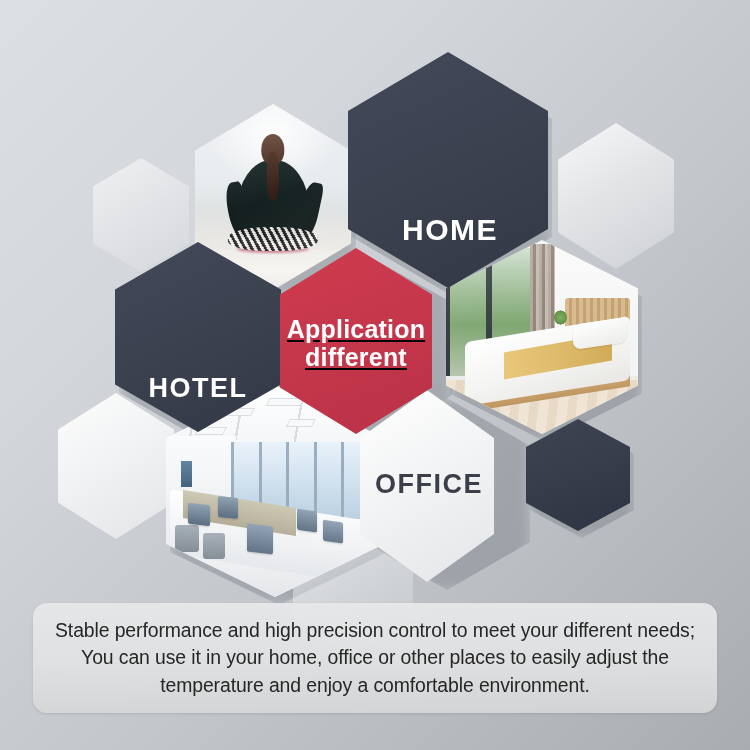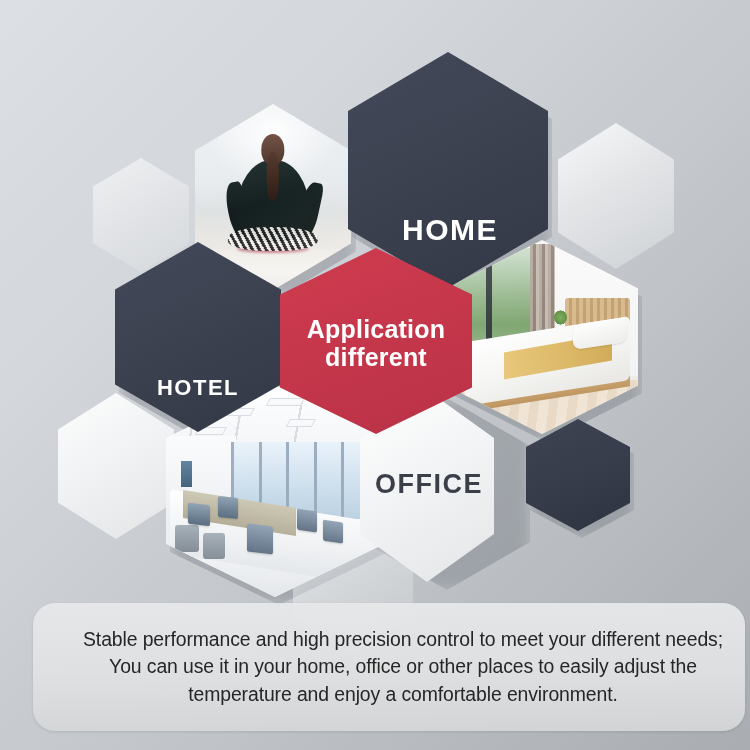--- a/index.html
+++ b/index.html
@@ -73,21 +73,21 @@
     pointer-events: none;
   }
   .label-light { color: #ffffff; }
   .label-dark  { color: #3a3f4a; }
 
   #label-home {
     font-size: 30px;
     transform: translate(2px, 60px);
   }
   #label-hotel {
-    font-size: 22px;
+    font-size: 27px;
     transform: translate(0px, 38px);
     margin-top: 27px;
   }
   #label-office {
     font-size: 27px;
     transform: translate(2px, -2px);
   }
   #label-center {
     font-size: 25px;
     letter-spacing: 0.2px;
@@ -386,29 +386,28 @@
     z-index: 2;
     background: linear-gradient(160deg, rgba(255,255,255,0.10) 0%, rgba(255,255,255,0) 50%, rgba(255,255,255,0.12) 100%);
   }
 
   
   #caption-panel {
     position: absolute;
     left: 33px;
     top: 603px;
     width: 684px;
-    height: 128px;
-    border-radius: 22px;
+    height: 110px;
+    border-radius: 14px;
     background: linear-gradient(180deg, rgba(231,232,233,0.94) 0%, rgba(225,226,227,0.92) 55%, rgba(214,215,216,0.90) 100%);
     box-shadow: 0 1px 3px rgba(80,84,90,0.18);
     display: flex;
     align-items: center;
     justify-content: center;
     z-index: 20;
-    padding-left: 28px;
   }
   #caption-text {
     color: #262626;
     font-size: 19.4px;
     line-height: 1.42;
     text-align: center;
     padding: 0 14px;
     letter-spacing: -0.1px;
   }
 </style>
@@ -494,21 +493,21 @@
   <div class="hex hex-dark" style="left:348px; top:52px; width:200px; height:236px; z-index:7;">
     <div id="label-home" class="hex-label label-light">HOME</div>
   </div>
 
   <div class="hex-shadow" style="left:119px; top:250px; width:166px; height:190px;"></div>
   <div class="hex hex-dark" style="left:115px; top:242px; width:166px; height:190px; z-index:8;">
     <div id="label-hotel" class="hex-label label-light">HOTEL</div>
   </div>
 
   <div class="hex-shadow" style="left:284px; top:256px; width:168px; height:186px;"></div>
-  <div class="hex hex-red" style="left:280px; top:248px; width:192px; height:186px; z-index:9;">
+  <div class="hex hex-red" style="left:280px; top:248px; width:152px; height:186px; z-index:9;text-decoration:underline;">
     <div id="label-center" class="hex-label label-light">
       <div>Application</div>
       <div>different</div>
     </div>
   </div>
 
   <div id="caption-panel">
     <div id="caption-text">Stable performance and high precision control to meet your different needs; You can use it in your home, office or other places to easily adjust the temperature and enjoy a comfortable environment.</div>
   </div>
 

